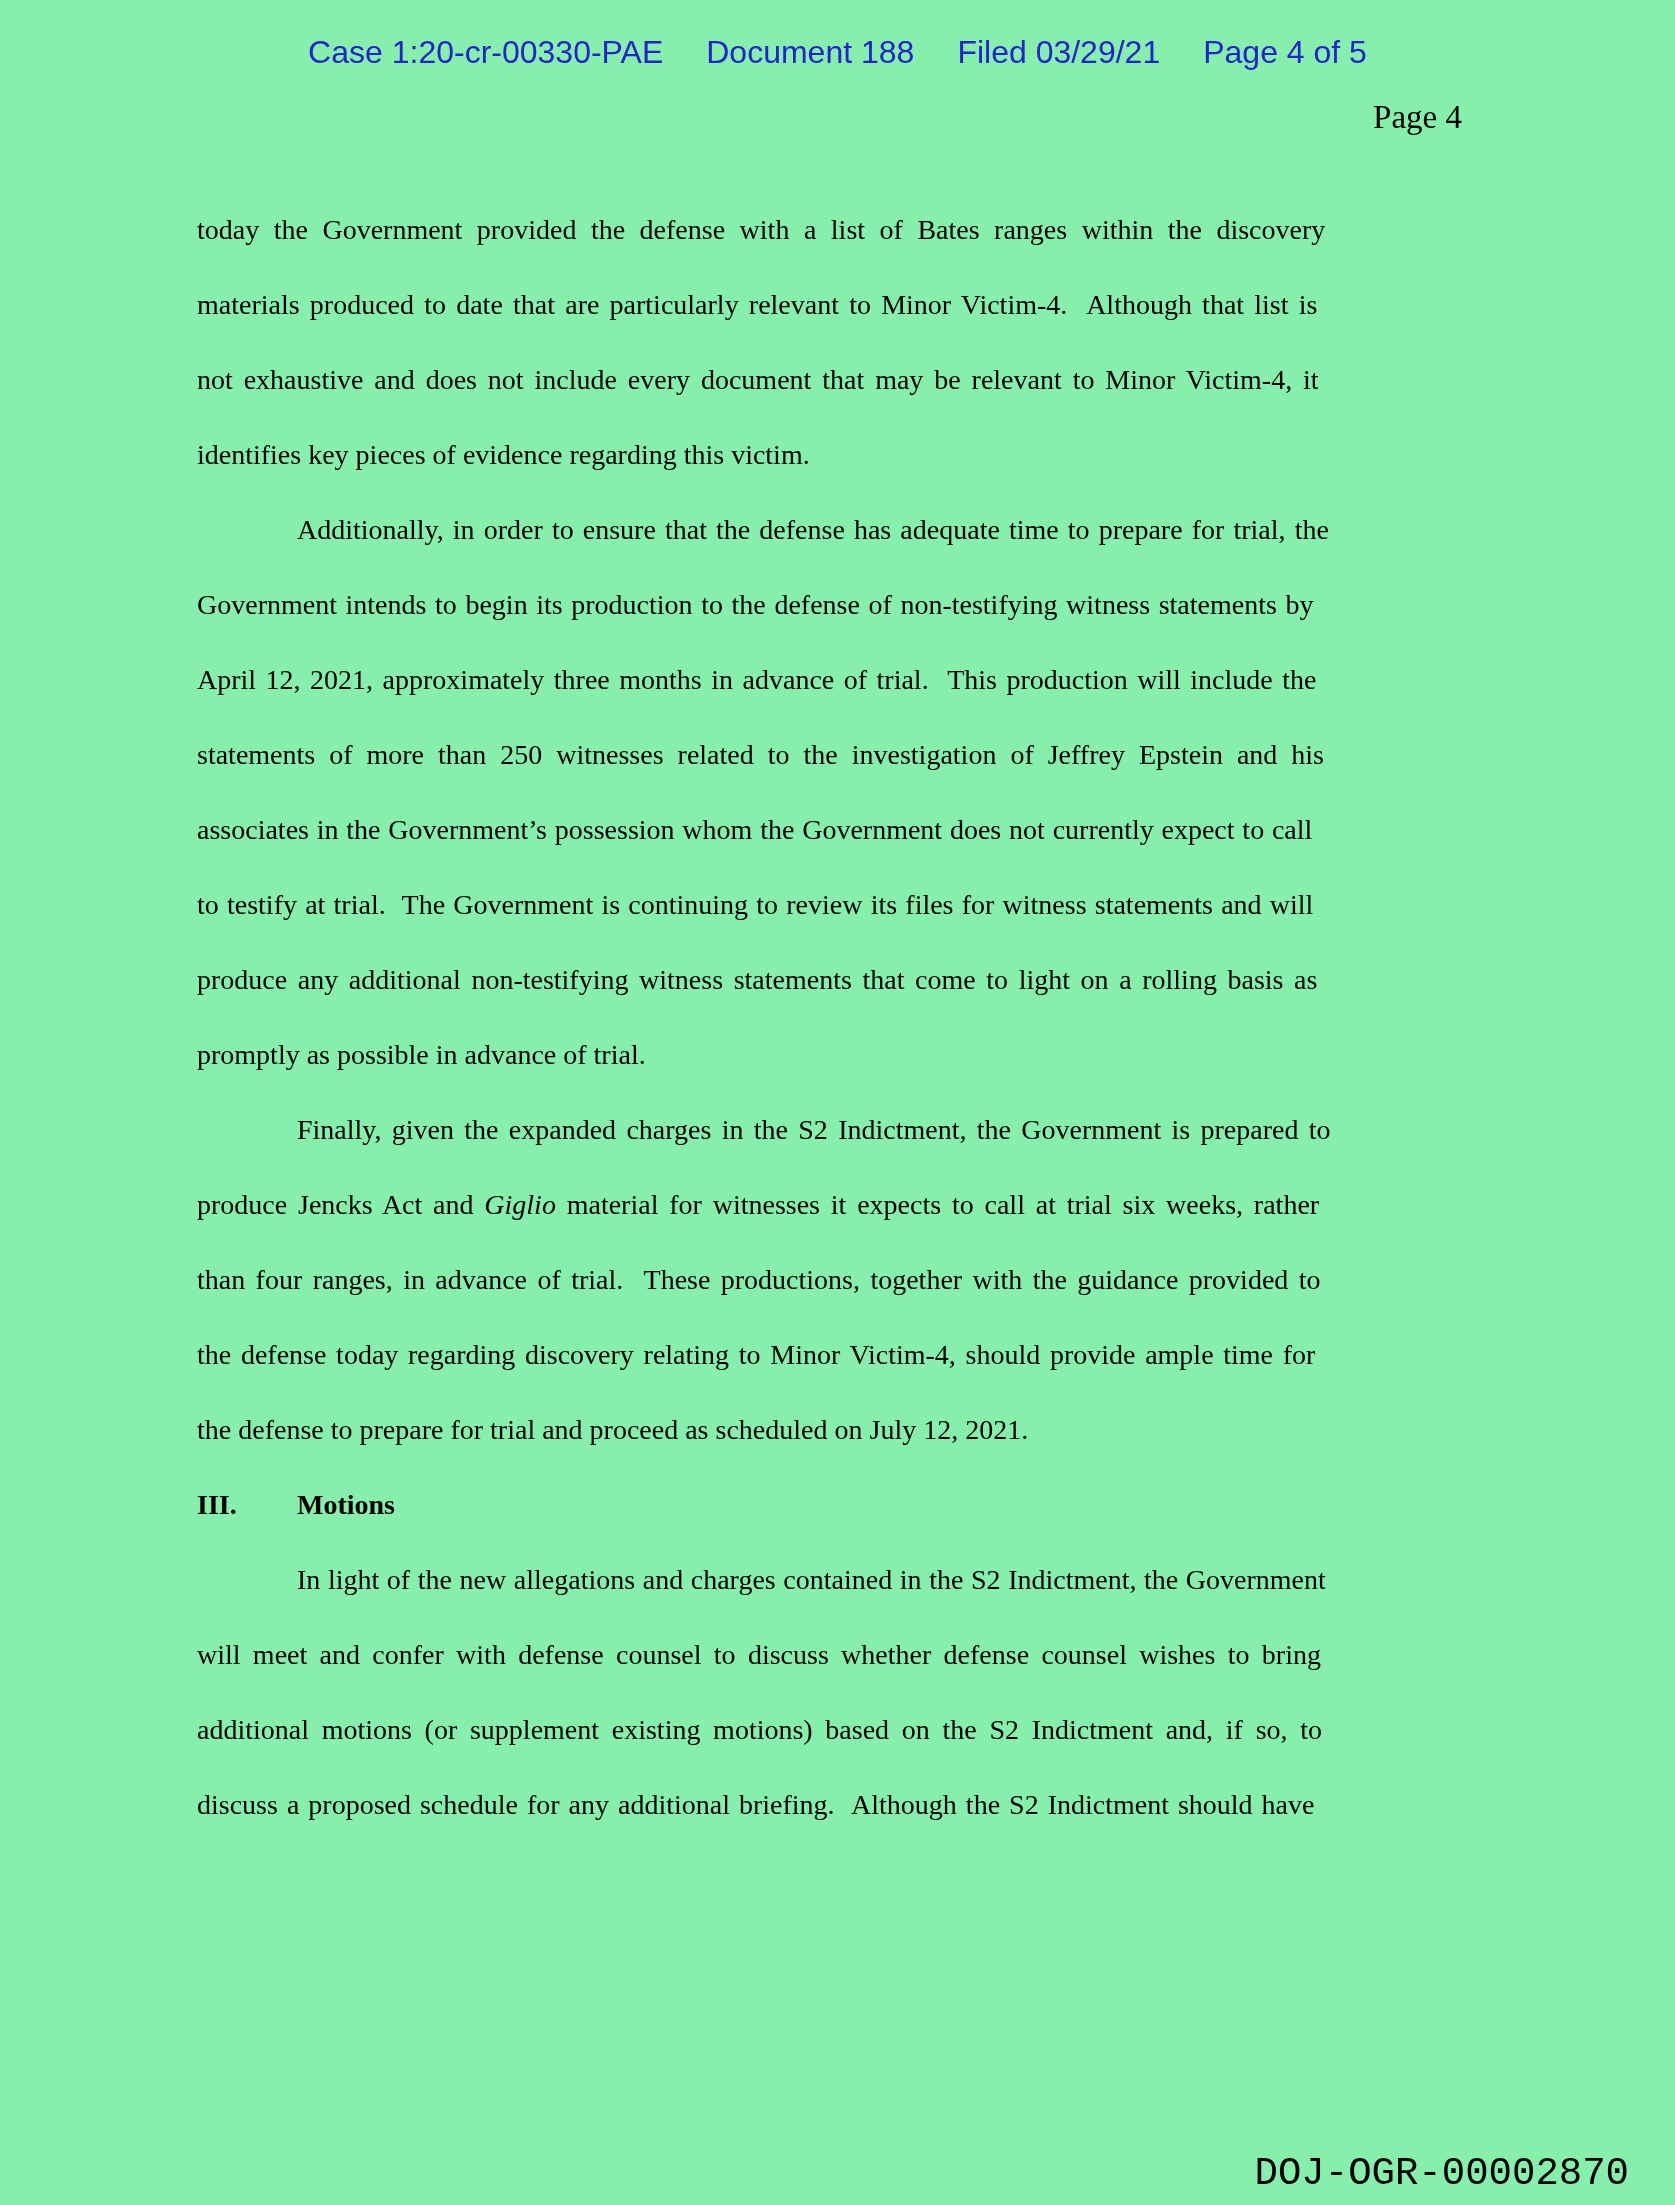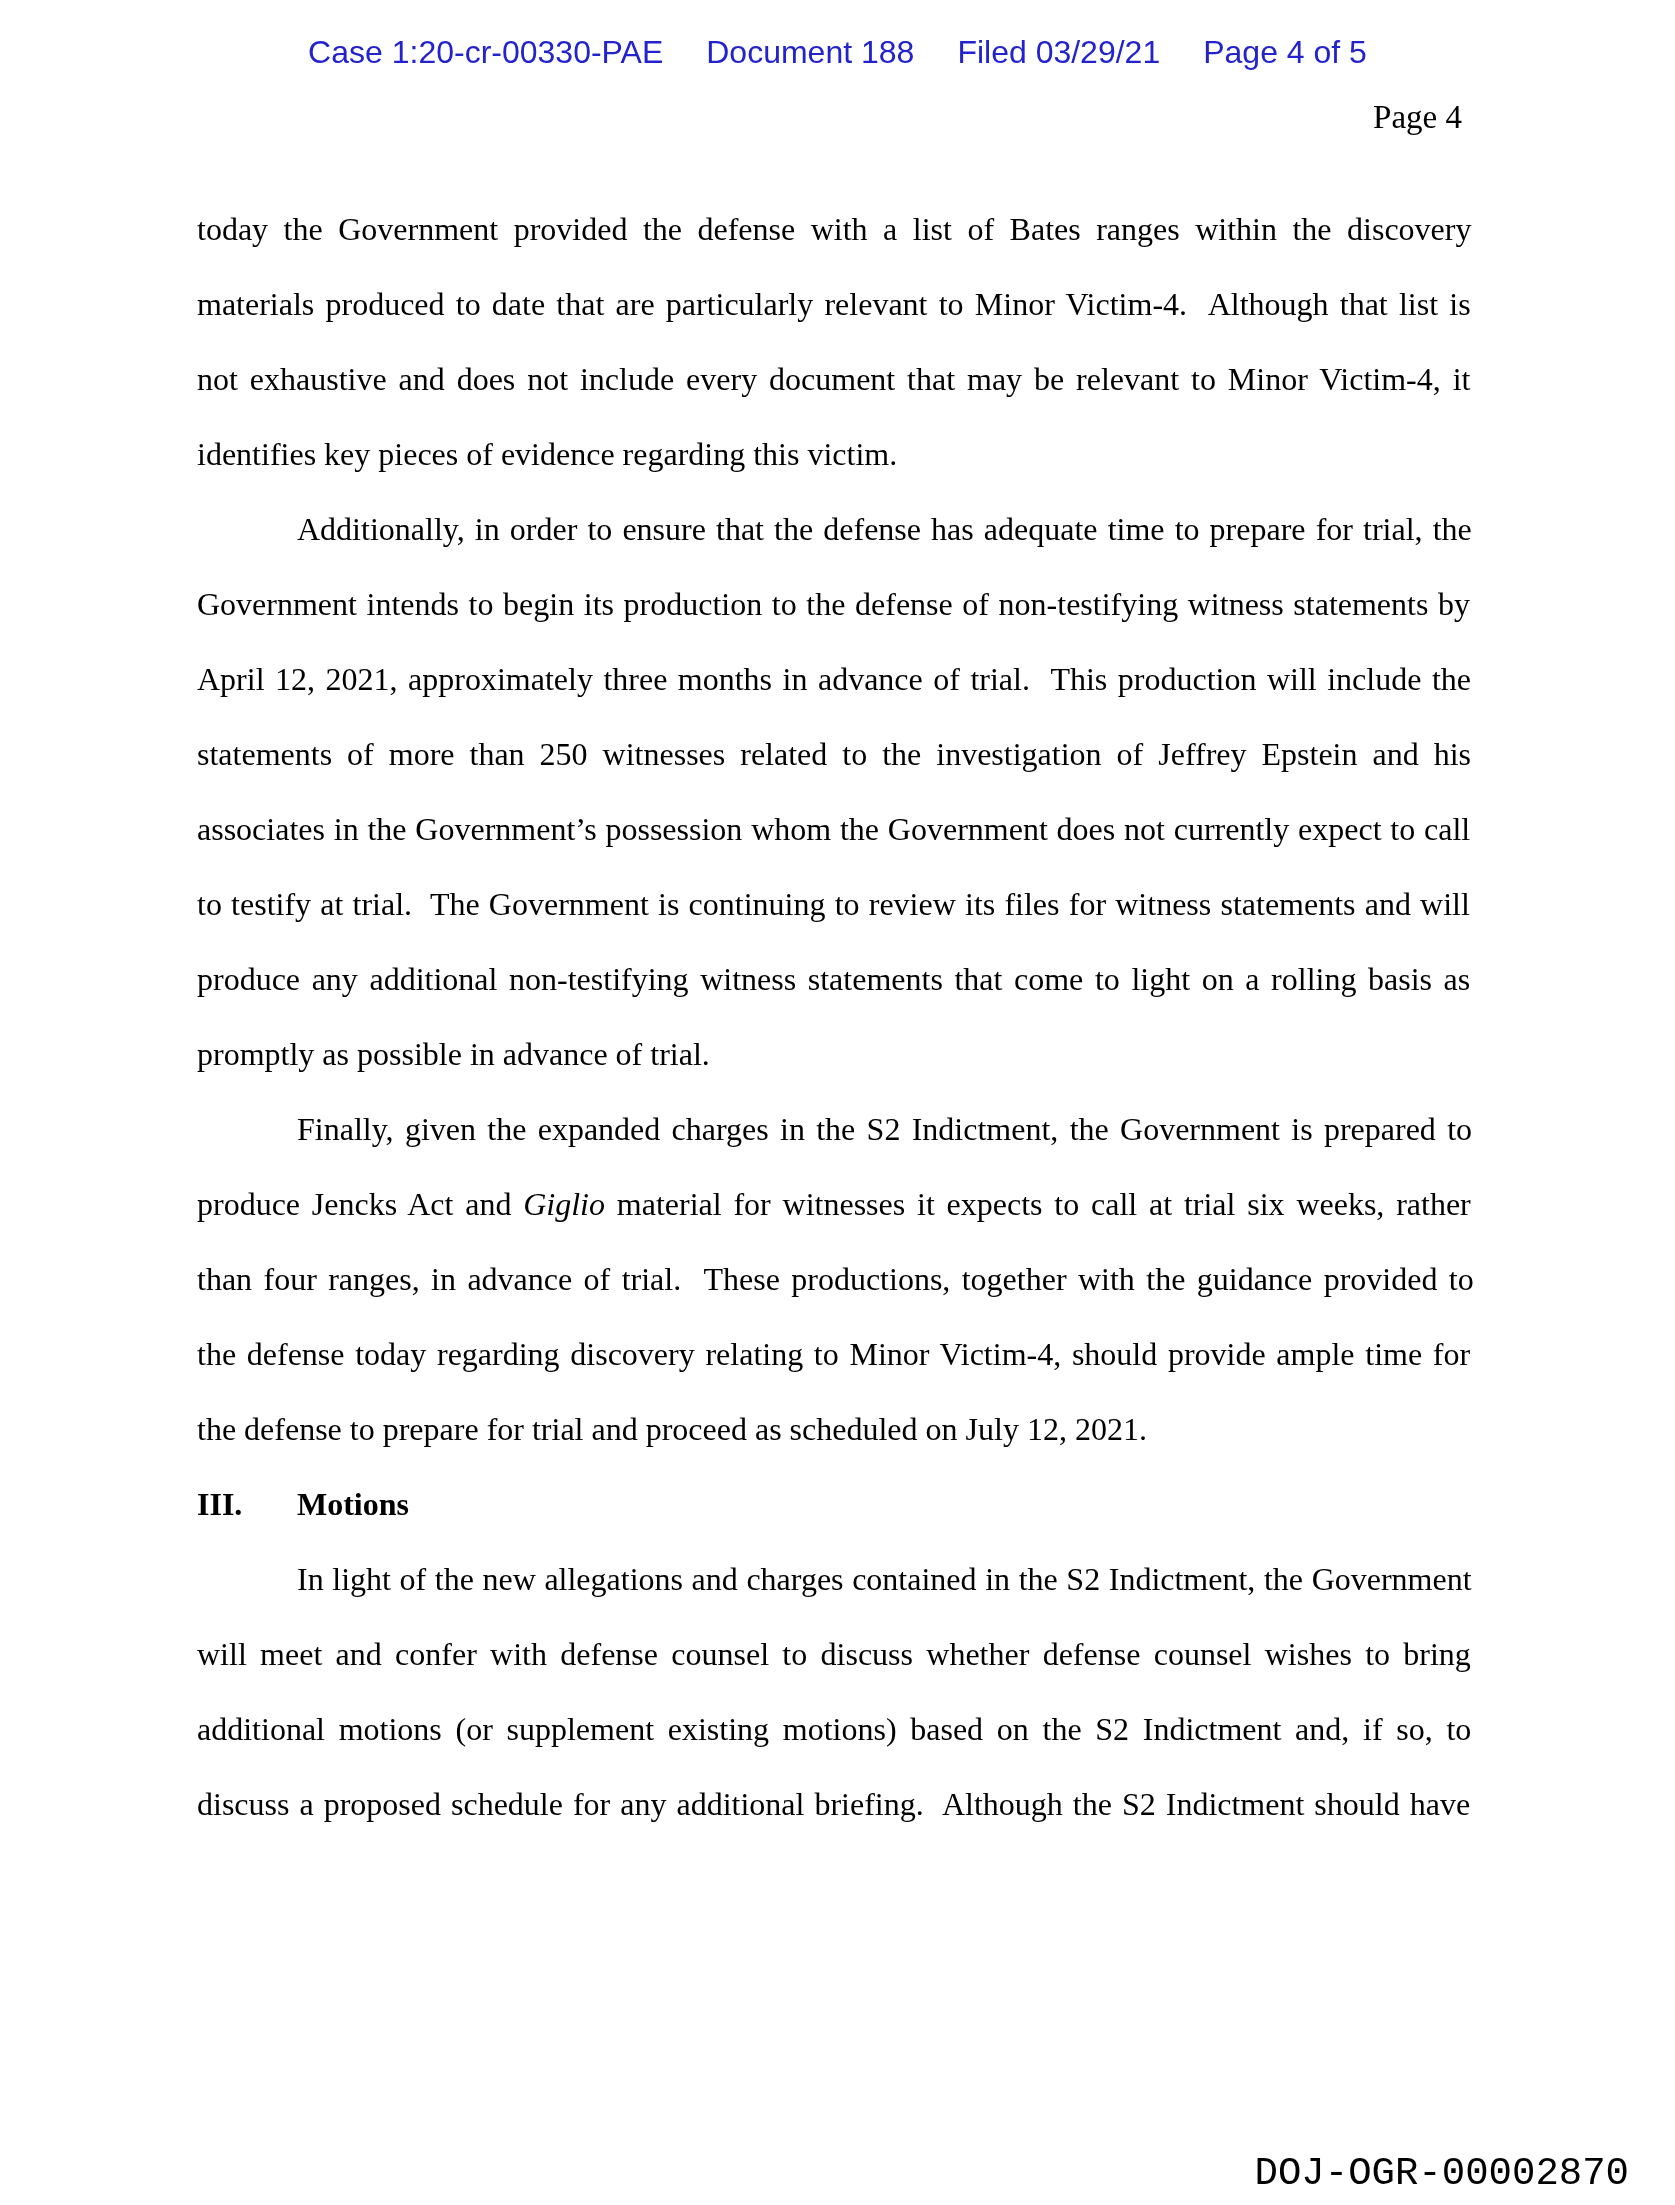--- a/index.html
+++ b/index.html
@@ -1,20 +1,20 @@
 <!DOCTYPE html>
 <html style="font-size:10.5px"><head>
 <meta charset="utf-8">
 <style>
   html, body { margin: 0; padding: 0; background: #e8e8e8; }
   .page {
     position: relative;
     width: 1675px;
     height: 2205px;
-    background: #ffffff;
+    background: #86efac;
     overflow: hidden;
     font-family: "Liberation Serif", serif;
     color: #000000;
   }
   .stamp {
     position: absolute;
     top: 34px;
     left: 0;
     right: 0;
     display: flex;
@@ -30,21 +30,21 @@
     top: 98px;
     right: 213px;
     font-size: 33px;
     line-height: 38px;
   }
   .doc-body {
     position: absolute;
     top: 192px;
     left: 197px;
     width: 1281px;
-    font-size: 32px;
+    font-size: 28px;
   }
   .line {
     height: 75px;
     line-height: 75px;
     white-space: nowrap;
     overflow: hidden;
   }
   .line.first { padding-left: 100px; }
   .line-inner {
     display: inline-block;

